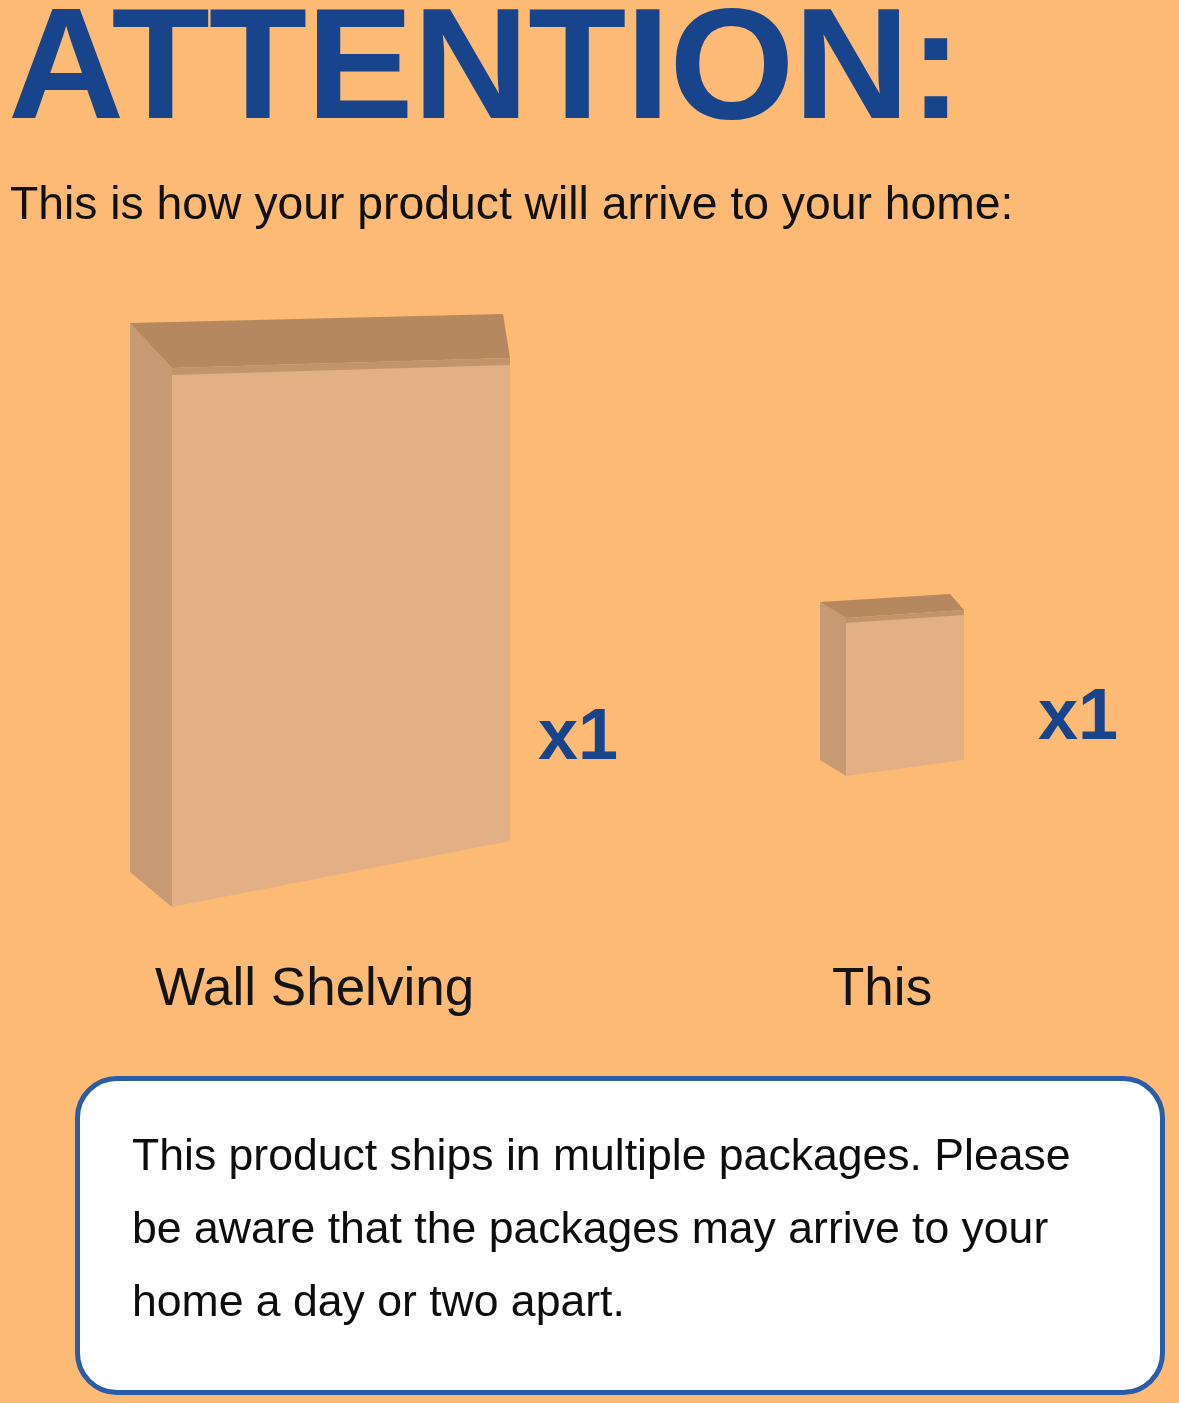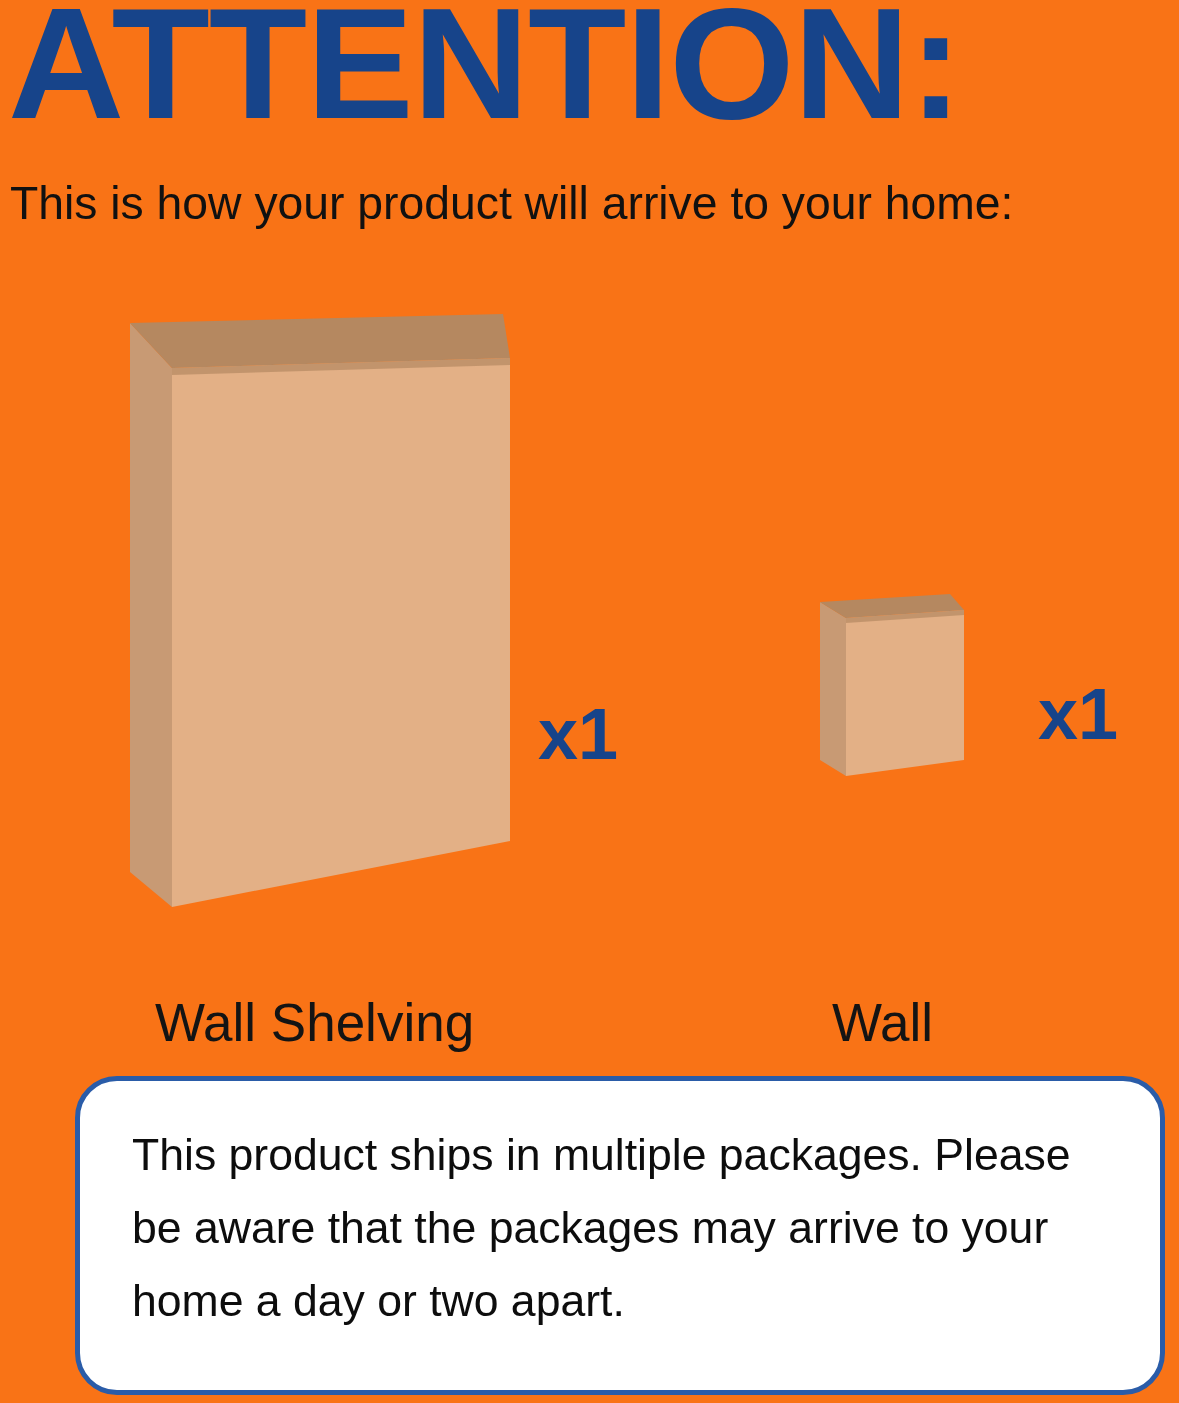--- a/index.html
+++ b/index.html
@@ -14,21 +14,21 @@
     overflow: hidden;
     font-family: "Liberation Sans", sans-serif;
     -webkit-font-smoothing: antialiased;
   }
 
   .stage {
     position: absolute;
     left: 0; top: 0;
     width: 1179px;
     height: 1403px;
-    background: #f97316;
+    background: #fdba74;
   }
 
   
   #attention-title {
     position: absolute;
     left: 8px;
     top: -16px;
     width: 1160px;
     font-family: "Liberation Sans", sans-serif;
     font-weight: bold;
@@ -82,21 +82,20 @@
   }
 
   .package-caption {
     position: absolute;
     font-family: "Liberation Sans", sans-serif;
     font-weight: normal;
     font-size: 53px;
     line-height: 1;
     color: #141414;
     white-space: nowrap;
-    margin-top: 36px;
   }
 
   
   #package-group-shelving { left: 120px; top: 40px; }
   #package-group-shelving .qty-label   { left: 418px; top: 388px; }
   #package-group-shelving .package-caption { left: 35px; top: 650px; }
 
   
   #package-group-hook { left: 810px; top: 310px; }
   #package-group-hook .qty-label   { left: 228px; top: 98px; }
@@ -166,21 +165,21 @@
 
         <polygon points="10,22 36,38 154,30 140,14" fill="#b58860"></polygon>
 
         <polygon points="36,38 154,30 154,180 36,196" fill="#e3b086"></polygon>
 
         <polygon points="36,38 154,30 154,35 36,43" fill="#a87d58" opacity="0.55"></polygon>
       </svg>
 
       <div class="qty-label">x1</div>
 
-      <div class="package-caption">Wall</div>
+      <div class="package-caption">This</div>
     </div>
 
   </div>
 
   <div id="shipping-notice">
     <div id="shipping-notice-text">This product ships in multiple packages. Please be aware that the packages may arrive to your home a day or two apart.</div>
   </div>
 
 </div>
 

